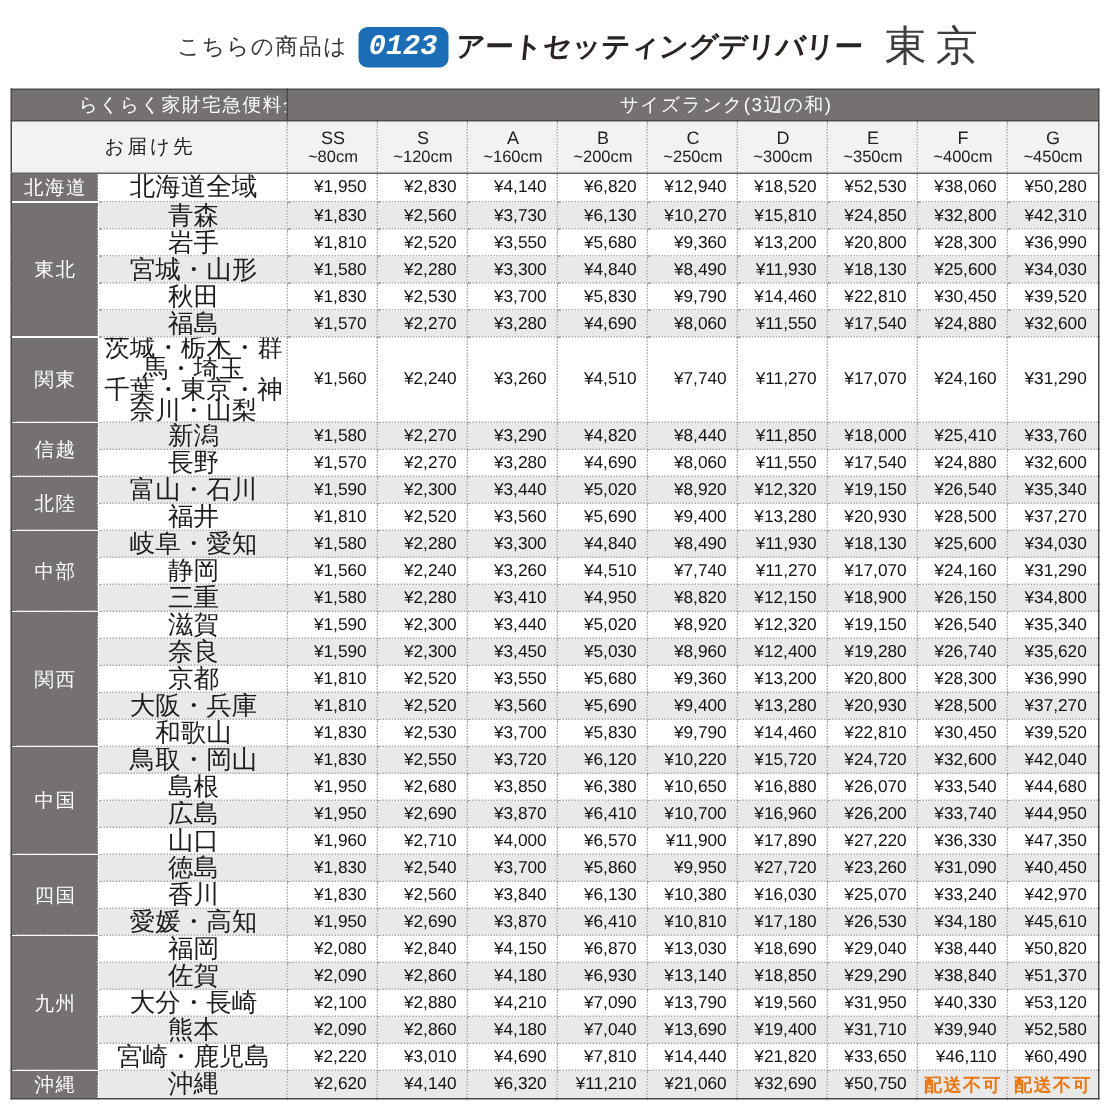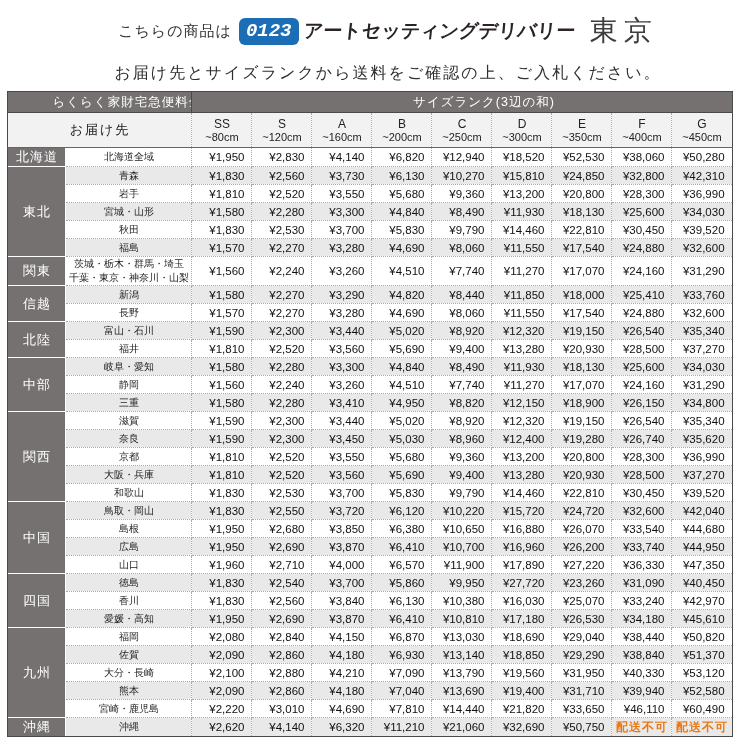--- a/index.html
+++ b/index.html
@@ -72,21 +72,21 @@
   th.size-head .range{font-size:11px;line-height:12px;color:#222;}
   tbody td{height:18px;}
   tbody tr.alt td{background:var(--stripe);}
   td.region{
     background:var(--head-gray);color:#ffffff;
     text-align:center;font-size:13px;letter-spacing:1px;
     border:1px dotted #ffffff;
   }
   tbody tr.alt td.region{background:var(--head-gray);}
   td.dest{
-    text-align:center;font-size:10px;color:#1d1d1d;
+    text-align:center;font-size:17px;color:#1d1d1d;
     white-space:pre-line;line-height:14px;
   }
   td.price{
     text-align:right;padding-right:7px;font-size:11.5px;color:#111;
     font-family:"Liberation Sans","DejaVu Sans",sans-serif;
   }
   td.price.na{
     color:var(--orange);text-align:center;padding-right:0;
     font-weight:bold;font-size:12px;letter-spacing:1px;
   }
@@ -98,21 +98,20 @@
 
   <div class="intro">
     <div class="intro-line1">
       <span class="intro-plain">こちらの商品は</span>
       <span class="logo">
         <span class="logo-badge">0123</span>
         <span class="logo-name">アートセッティングデリバリー</span>
         <span class="logo-city">東京</span>
       </span>
     </div>
-    <div class="intro-line2">お届け先とサイズランクから送料をご確認の上、ご入札ください。</div>
   </div>
 
   <table class="rates">
     <colgroup id="rates-colgroup">
       <col class="c-region">
       <col class="c-dest">
     <col class="c-price">
         <col class="c-price">
         <col class="c-price">
         <col class="c-price">

